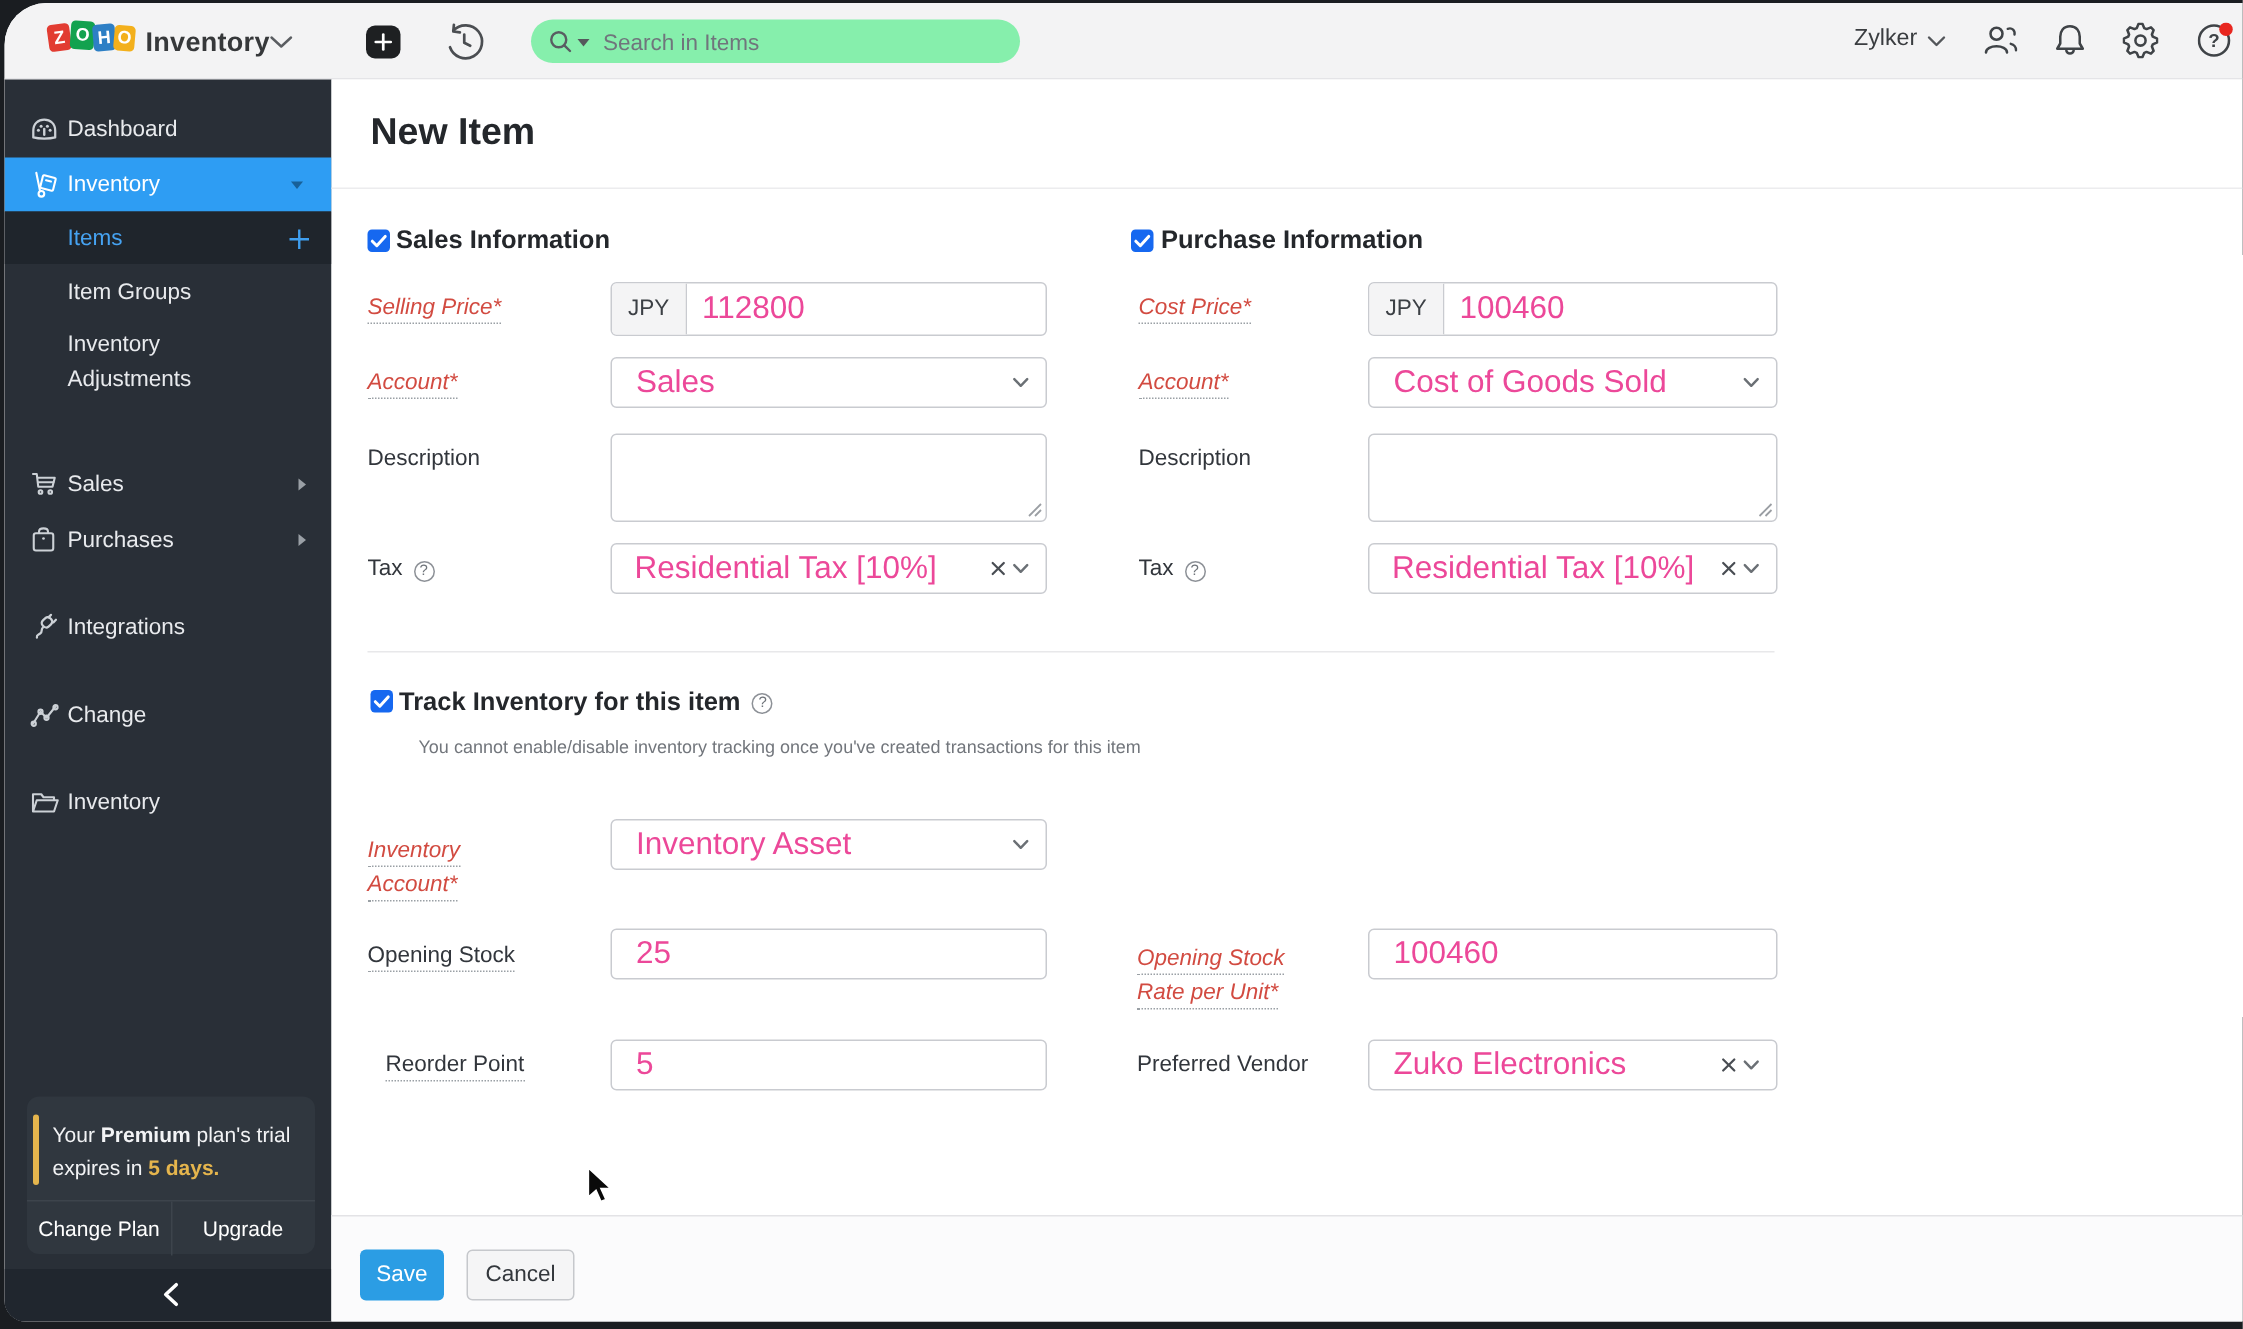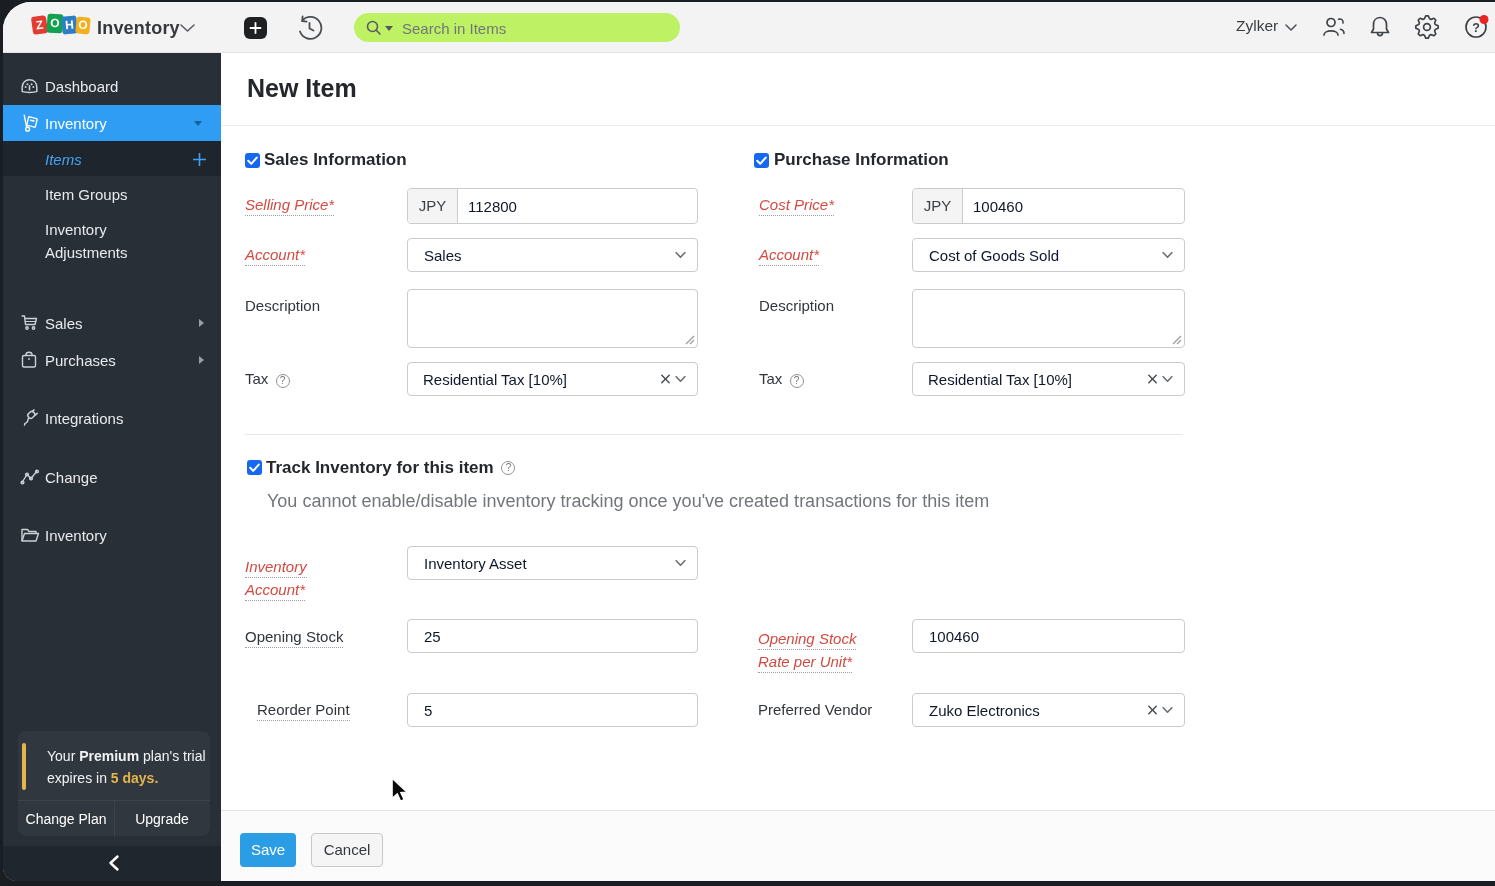--- a/index.html
+++ b/index.html
@@ -5,63 +5,63 @@
 * { margin:0; padding:0; box-sizing:border-box; }
 html,body { width:1495px; height:886px; background:#1a1d21; font-family:"Liberation Sans", sans-serif; overflow:hidden; }
 .window { position:absolute; left:3px; top:2px; width:1492px; height:879px; background:#fff; border-top-left-radius:28px; border-bottom-left-radius:14px; overflow:hidden; }
 .abs { position:absolute; }
 
 
 .topbar { position:absolute; left:0; top:0; width:1492px; height:51px; background:#f3f3f4; border-bottom:1px solid #e4e4e7; }
 .logo-tile { position:absolute; border-radius:3px; color:#fff; font-weight:700; font-size:12px; text-align:center; }
 .logotext { position:absolute; left:90px; top:16px; font-size:18px; font-weight:700; color:#36383a; letter-spacing:0.2px; }
 .plusbtn { position:absolute; left:241px; top:15px; width:23px; height:22px; background:#1e2022; border-radius:6px; }
-.searchpill { position:absolute; left:351px; top:11px; width:326px; height:29px; background:#bef264; border-radius:15px; }
+.searchpill { position:absolute; left:351px; top:11px; width:326px; height:29px; background:#86efac; border-radius:15px; }
 .searchtext { position:absolute; left:48px; top:7px; font-size:15px; color:#70757c; }
 .zylker { position:absolute; left:1233px; top:15px; font-size:15.5px; font-weight:500; color:#3a3d40; }
 
 
 .sidebar { position:absolute; left:0; top:51px; width:218px; height:828px; background:#292f37; }
 .srow { position:absolute; left:0; width:218px; height:36px;text-align:right; }
 .srow .txt { position:absolute; left:42px; top:50%; transform:translateY(-50%); font-size:15px; color:#e8eaed; }
 .srow svg.icon { position:absolute; left:17px; top:50%; transform:translateY(-50%); }
 .bluerow { background:#2e9df3; }
-.itemsrow { background:#1f252c;font-style:italic; }
+.itemsrow { background:#1f252c; }
 .subtxt { position:absolute; left:42px; font-size:15px; color:#e8eaed; }
 .rarrow { position:absolute; left:196px; top:50%; transform:translateY(-50%); width:0; height:0; border-left:5px solid #9aa0a6; border-top:4px solid transparent; border-bottom:4px solid transparent; }
 
 
 .premcard { position:absolute; left:15px; top:678px; width:192px; height:105px; background:#30373f; border-radius:8px; }
 .yellowbar { position:absolute; left:4px; top:12px; width:4px; height:47px; background:#e5b54d; border-radius:2px; }
-.premtext { position:absolute; left:17px; top:14px; width:165px; font-size:14px; line-height:22px; color:#f2f3f5;margin-left:12px; }
+.premtext { position:absolute; left:17px; top:14px; width:165px; font-size:14px; line-height:22px; color:#f2f3f5; }
 .gold { color:#e5b54d; font-weight:700; }
 .cardbtns { position:absolute; left:0; top:69px; width:192px; height:36px; border-top:1px solid #3d444c; }
 .cardbtns .vline { position:absolute; left:96px; top:0; width:1px; height:36px; background:#3d444c; }
 .cardbtn { position:absolute; top:0; height:36px; line-height:36px; text-align:center; font-size:14px; color:#fff; }
 .sfooter { position:absolute; left:0; top:793px; width:218px; height:35px; background:#20262e; }
 
 
 .main { position:absolute; left:218px; top:51px; width:1274px; height:828px; background:#fff; }
 .h1 { position:absolute; left:26px; top:21px; font-size:25px; font-weight:700; color:#24272b; }
 .hline { position:absolute; left:0; top:72px; width:1274px; height:1px; background:#ececee; }
 
 .checkbox { position:absolute; width:15px; height:15px; background:#1668f0; border-radius:3px; }
 .sechead { position:absolute; font-size:17px; font-weight:700; color:#24272b; }
 .label { position:absolute; font-size:15px; color:#32363c; }
 .redlabel { position:absolute; font-size:15px; color:#d24b41;font-style:italic; }
 .du { border-bottom:1px dotted #9aa0a5; padding-bottom:2px; }
 .rdu { border-bottom:1px dotted #9aa0a5; padding-bottom:2px; }
 
 .field { position:absolute; background:#fff; border:1px solid #c9cbd0; border-radius:4px; }
 .prefix { position:absolute; left:0; top:0; width:50px; height:100%; background:#f4f4f5; border-right:1px solid #c9cbd0; border-radius:3px 0 0 3px; color:#3c4045; font-size:15px; line-height:34px; text-align:center; }
-.fval { position:absolute; font-size:15px; color:#0f172a; top:50%; transform:translateY(-50%); }
+.fval { position:absolute; font-size:21px; color:#ec4899; top:50%; transform:translateY(-50%); }
 .chev { position:absolute; top:50%; transform:translateY(-50%); right:11px; }
 .xico { position:absolute; top:50%; transform:translateY(-50%); right:26px; }
 .secline { position:absolute; height:1px; background:#e8e8ea; }
-.subnote { position:absolute; font-size:18px; color:#72767c; }
+.subnote { position:absolute; font-size:12px; color:#72767c;margin-left:12px; }
 .helpc { display:inline-block; width:14px; height:14px; border:1px solid #8d9197; border-radius:50%; font-size:10px; color:#6f747a; text-align:center; line-height:12px; vertical-align:0px; margin-left:3px; }
 
 .footerbar { position:absolute; left:0; top:757px; width:1274px; height:71px; background:#fbfbfc; border-top:1px solid #e3e3e6; }
 .savebtn { position:absolute; left:19px; top:22px; width:56px; height:34px; background:#2b9de4; border-radius:4px; color:#fff; font-size:15px; text-align:center; line-height:34px; }
 .cancelbtn { position:absolute; left:90px; top:22px; width:72px; height:34px; background:#f5f5f6; border:1px solid #c6c8cc; border-radius:4px; color:#33373c; font-size:15px; text-align:center; line-height:32px; }
 </style>
 </head>
 <body>
 <div class="window">
 

